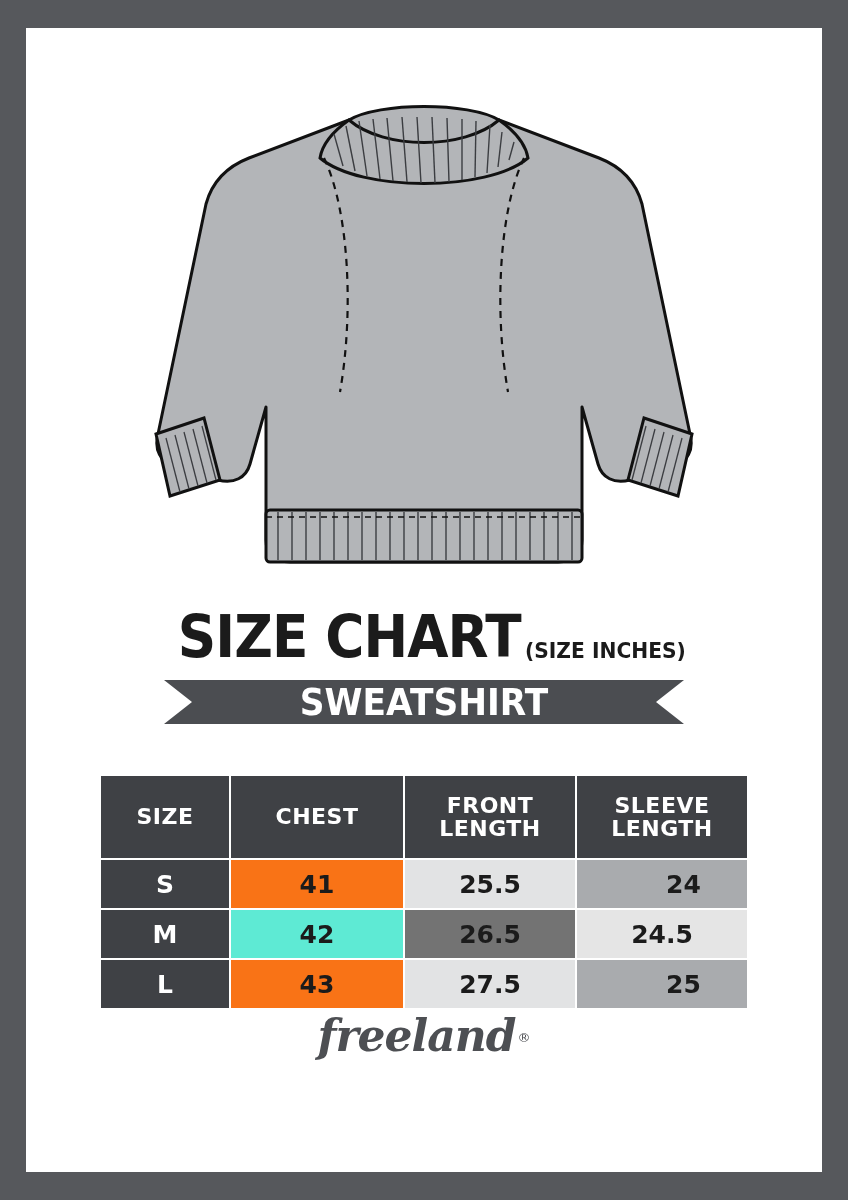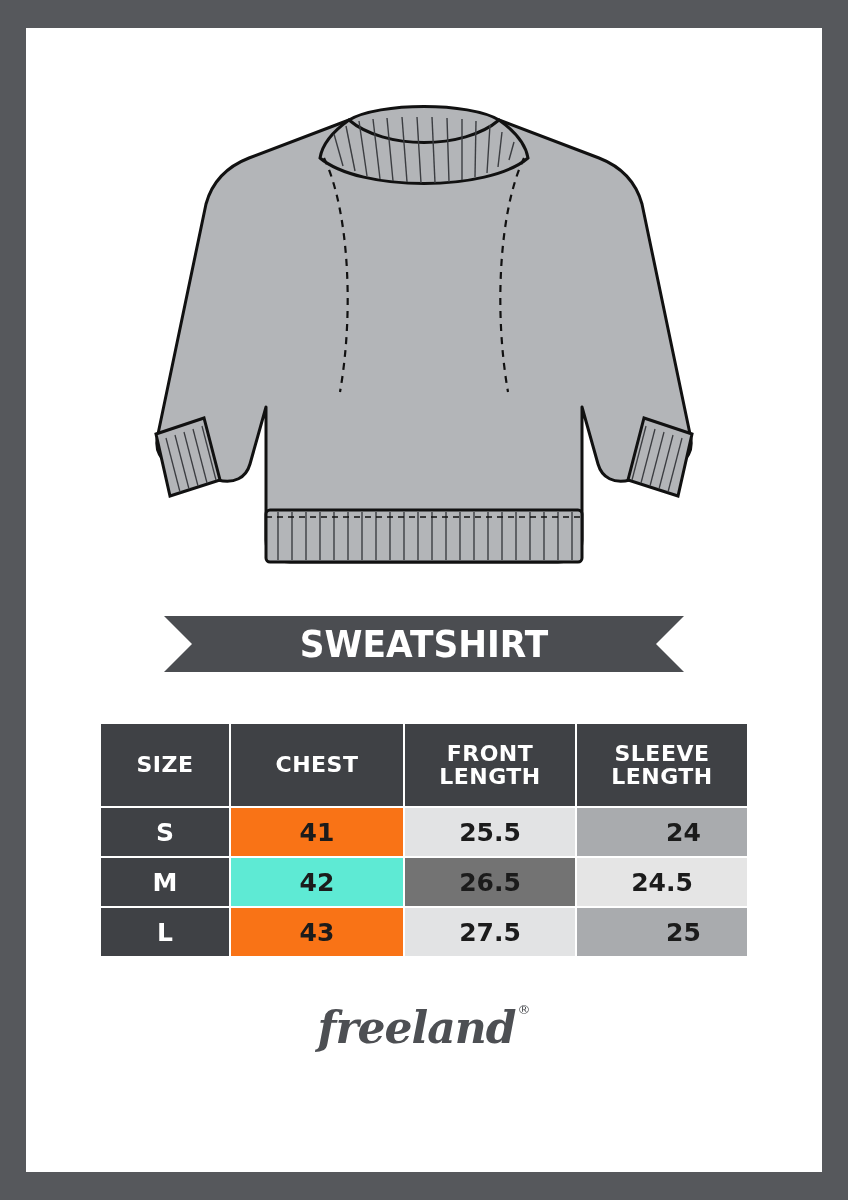--- a/index.html
+++ b/index.html
@@ -68,21 +68,21 @@
     margin-bottom: 4px;
     transform: scaleX(0.92);
     transform-origin: left bottom;
   }
 
   
   .ribbon {
     position: relative;
     margin-top: 14px;
     width: 520px;
-    height: 56px;
+    height: 44px;
   }
   .ribbon svg { position: absolute; inset: 0; width: 100%; height: 100%; }
   .ribbon-label {
     position: absolute;
     inset: 0;
     display: flex;
     align-items: center;
     justify-content: center;
     font-family: "DejaVu Sans", sans-serif;
     font-weight: bold;
@@ -130,23 +130,22 @@
   }
   td.tone-a { background: #f97316; margin-left: 44px; }
   td.tone-b { background: #e2e3e4; }
   td.tone-c { background: #a9abae; padding-left: 44px; }
   td.tone-a2 { background: #5eead4; }
   td.tone-b2 { background: #737373; }
   td.tone-c2 { background: #e5e5e5; }
 
   
   .logo {
-    margin-top: 44px;
     display: flex;
-    align-items: flex-start;
+    align-items: flex-end;
     justify-content: center;
   }
   .logo-text {
     font-family: "DejaVu Serif", serif;
     font-style: italic;
     font-weight: bold;
     font-size: 44px;
     color: #4d4f53;
     letter-spacing: -1px;
   }
@@ -266,20 +265,24 @@
             <path d="M511 367 L497 421"></path>
           <path d="M502 364 L488 418"></path>
         </g>
 
         <g stroke="#111111" stroke-width="1.6" fill="none" stroke-dasharray="6 5">
           <path d="M122 455 L438 455"></path>
         </g>
       </svg>
     </div>
 
+    <div class="title-row">
+      <div class="title-main">SIZE CHART</div>
+      <div class="title-sub">(SIZE INCHES)</div>
+    </div>
 
     <div class="ribbon">
       <svg viewBox="0 0 520 56" preserveAspectRatio="none" xmlns="http://www.w3.org/2000/svg" aria-hidden="true">
         <polygon points="0,0 520,0 492,28 520,56 0,56 28,28" fill="#4b4d51"></polygon>
       </svg>
       <div class="ribbon-label">SWEATSHIRT</div>
     </div>
 
     <table class="size-table">
       <thead>

